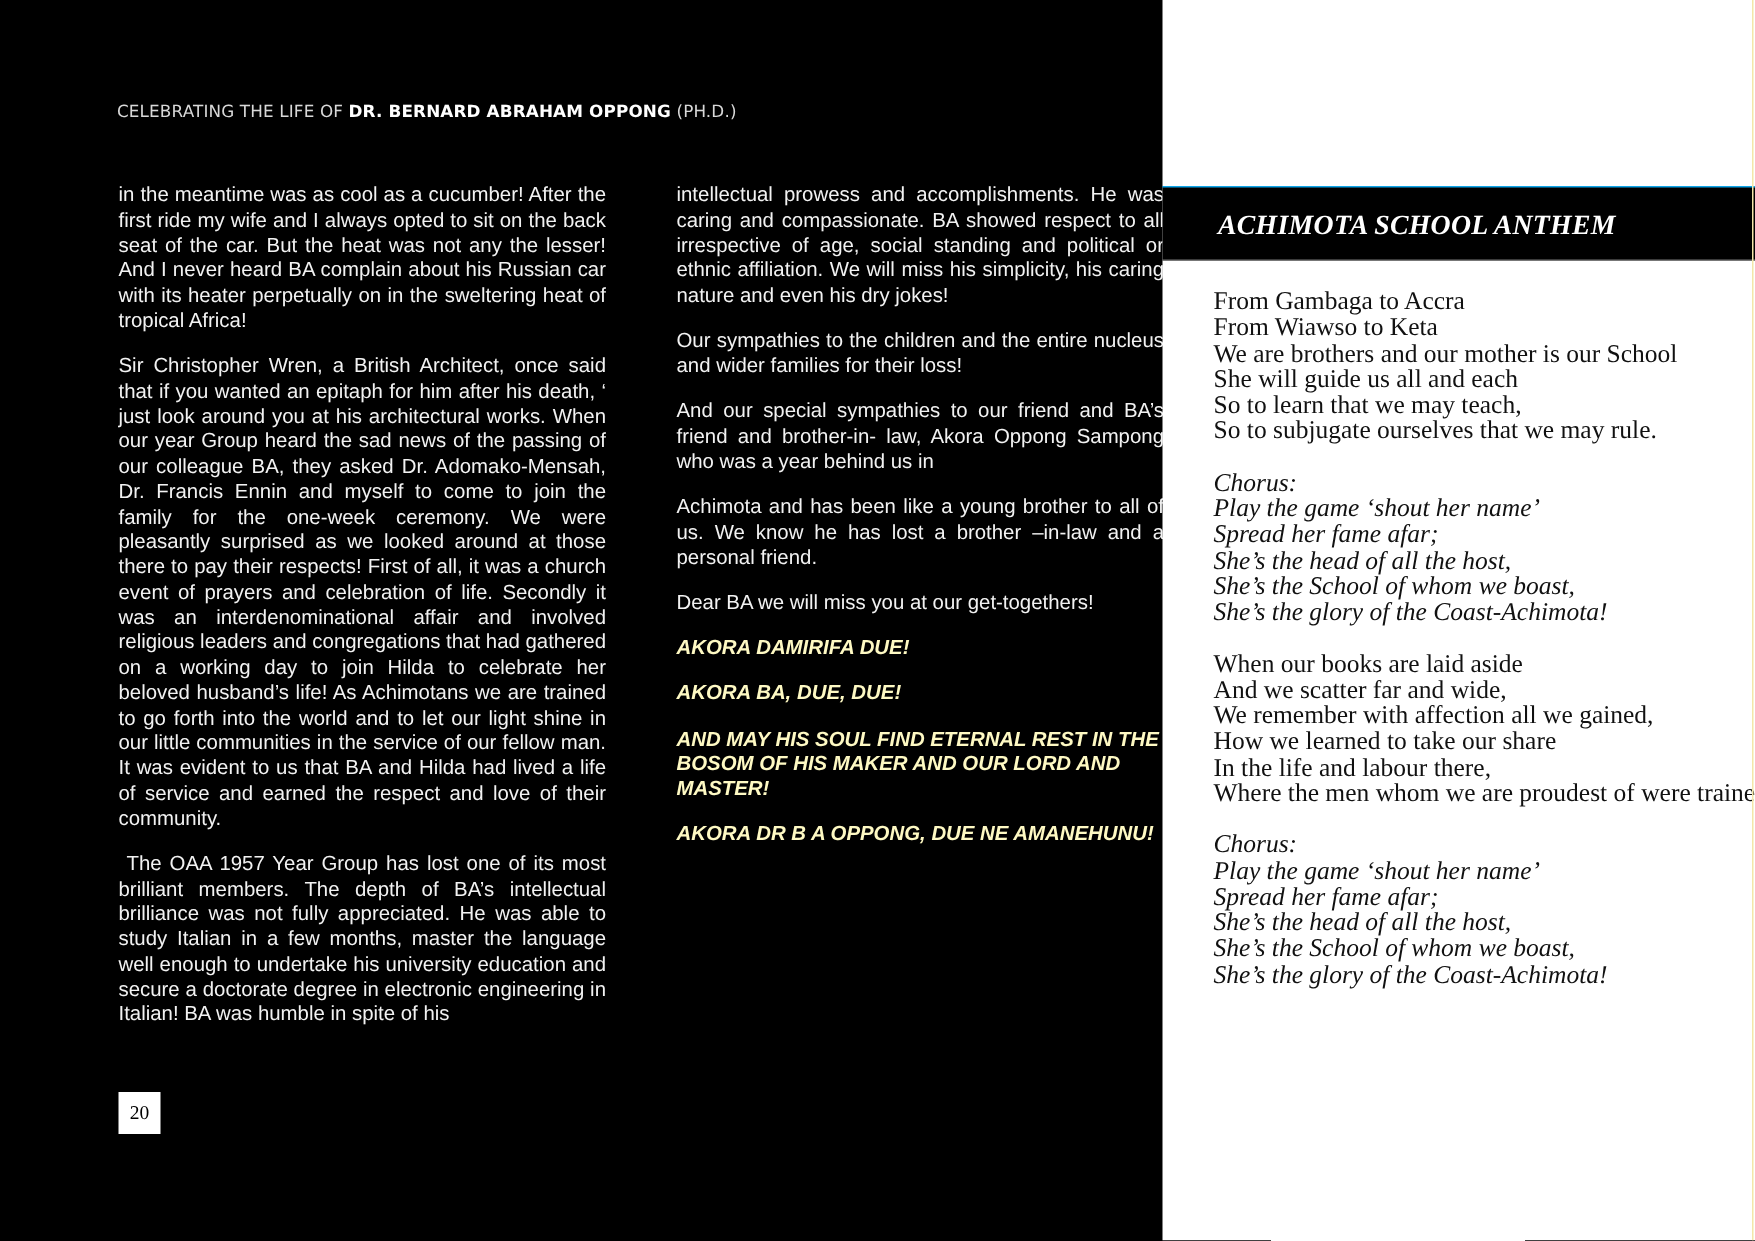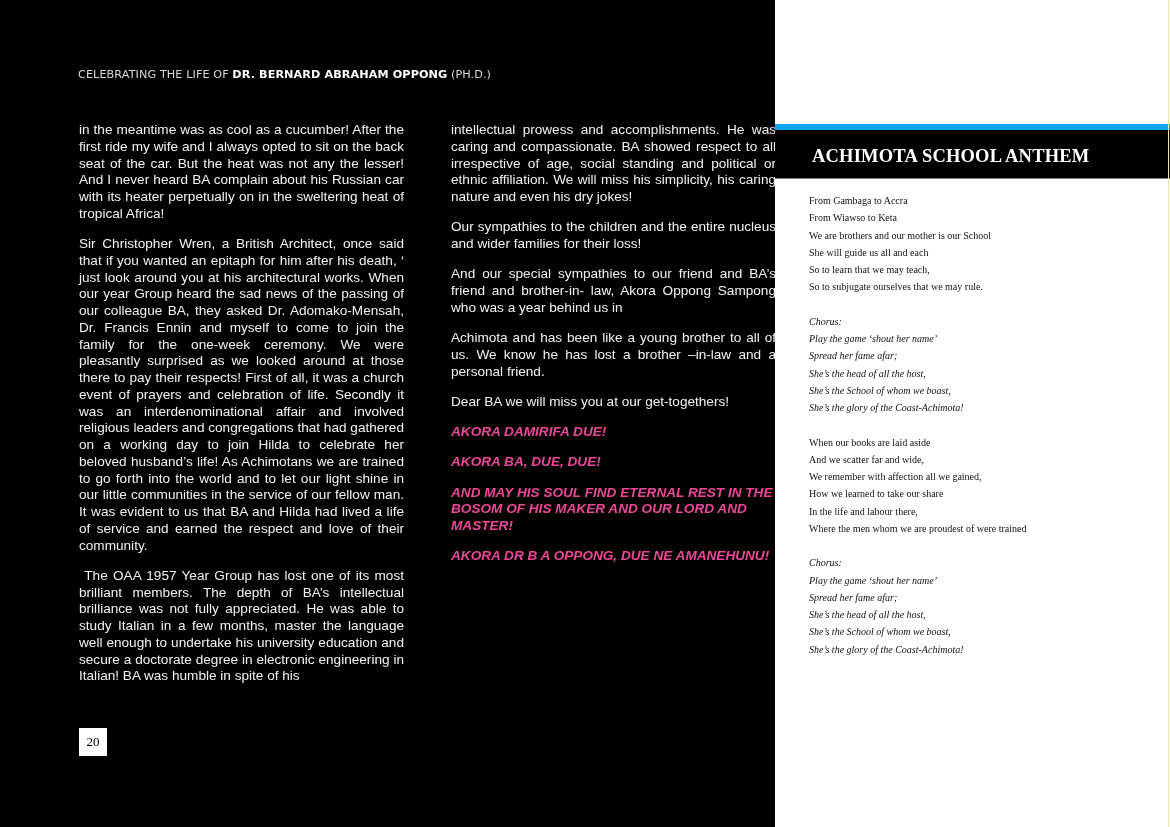--- a/index.html
+++ b/index.html
@@ -20,39 +20,39 @@
   }
   .running-header .name { font-weight: bold; color: #fff; }
   .col {
     position: absolute; top: 122px; width: 325px;
     font-family: "Liberation Sans", sans-serif; font-size: 13.6px; line-height: 16.75px;
     color: #f2f2f2; text-align: justify;
   }
   .col p { margin: 0 0 13.5px 0; }
   .col-1 { left: 79px; }
   .col-2 { left: 451px; }
-  .col p.exclaim { font-style: italic; font-weight: bold; text-align: left; color: #ec4899; }
+  .col p.exclaim { font-style: italic; font-weight: bold; text-align: left; color: #fef9c3; }
   .page-number {
     position: absolute; left: 79px; top: 728px; width: 28px; height: 28px;
     background: #fff; color: #000;
     font-family: "Liberation Serif", serif; font-size: 13px;
     display: flex; align-items: center; justify-content: center;
   }
   .anthem-band {
     position: absolute; left: 0; top: 124px; width: 395px; height: 48px;
-    background: #000; border-top: 6px solid #0ea5e9; border-bottom: 1px solid #777;
+    background: #000; border-top: 1px solid #0ea5e9; border-bottom: 1px solid #777; font-style: italic;
   }
   .anthem-title {
     position: absolute; left: 37px; top: 16px;
     font-family: "Liberation Serif", serif; font-weight: bold; font-size: 18.5px; color: #fff;
     letter-spacing: 0.2px; white-space: nowrap;
   }
   .anthem-body {
     position: absolute; left: 34px; top: 192px; width: 350px;
-    font-family: "Liberation Serif", serif; font-size: 10px; line-height: 17.25px; color: #111;
+    font-family: "Liberation Serif", serif; font-size: 17px; line-height: 17.25px; color: #111;
   }
   .stanza { margin: 0 0 17.25px 0; }
   .stanza.chorus { font-style: italic; }
   .stanza .line { display: block; white-space: nowrap; }
   .edge-line {
     position: absolute; right: 1px; top: 0; width: 1px; height: 827px; background: #f3e7a8;
   }
 </style>
 </head>
 <body>

